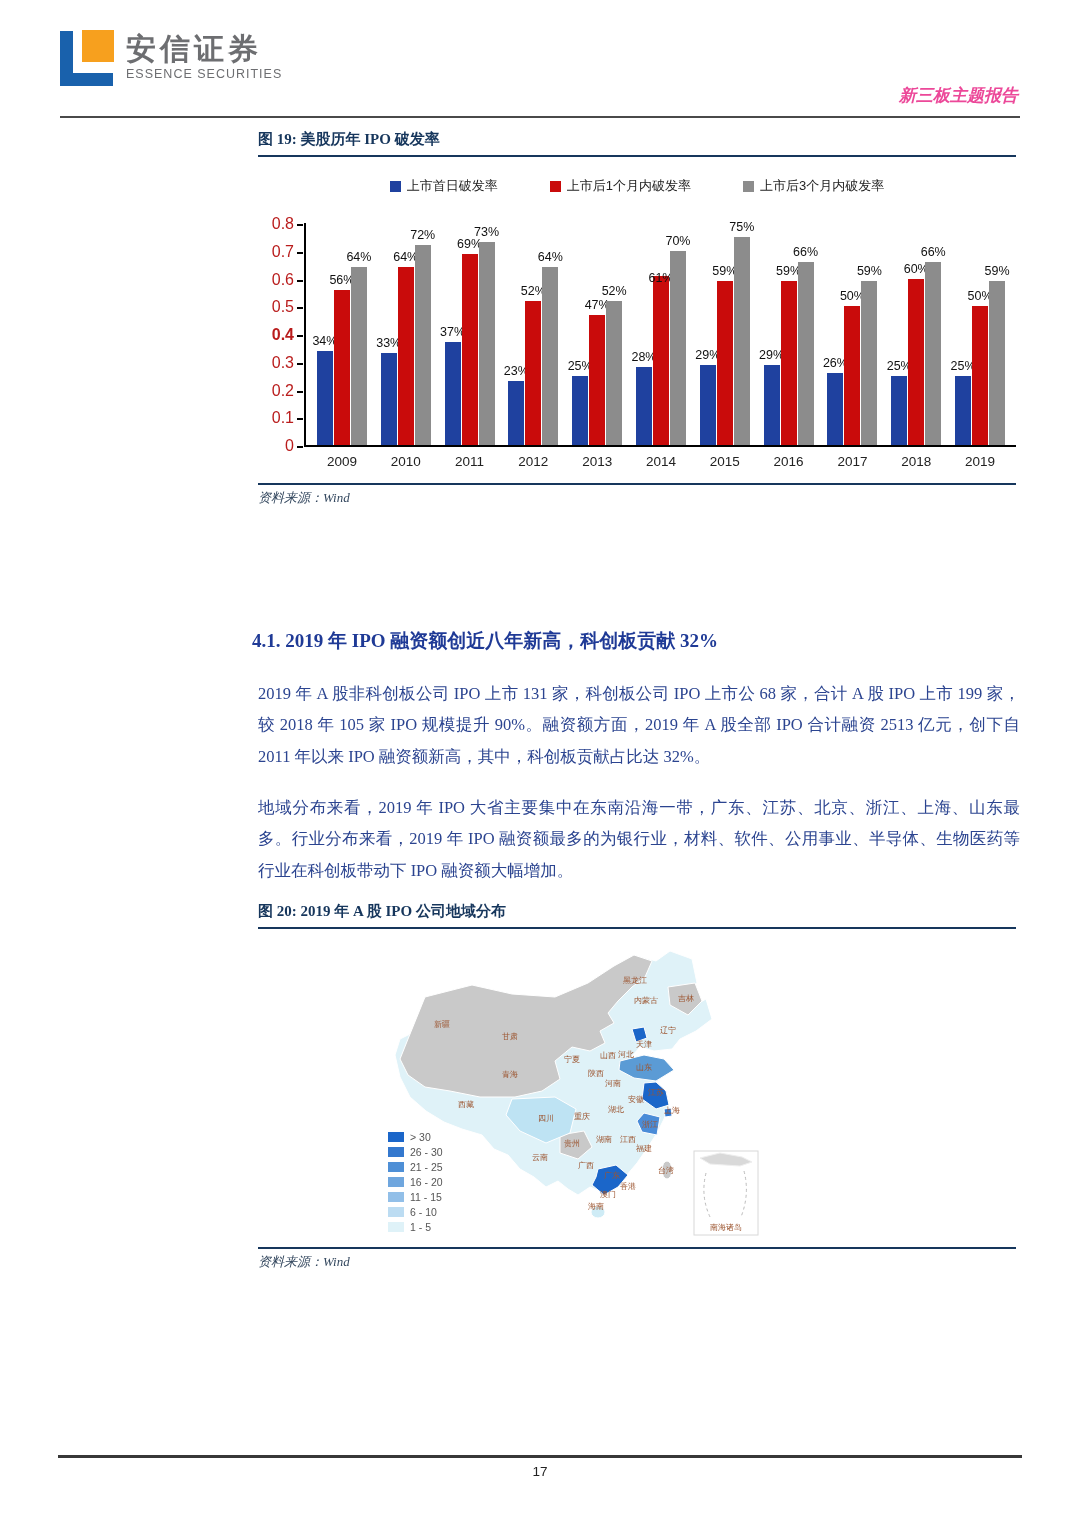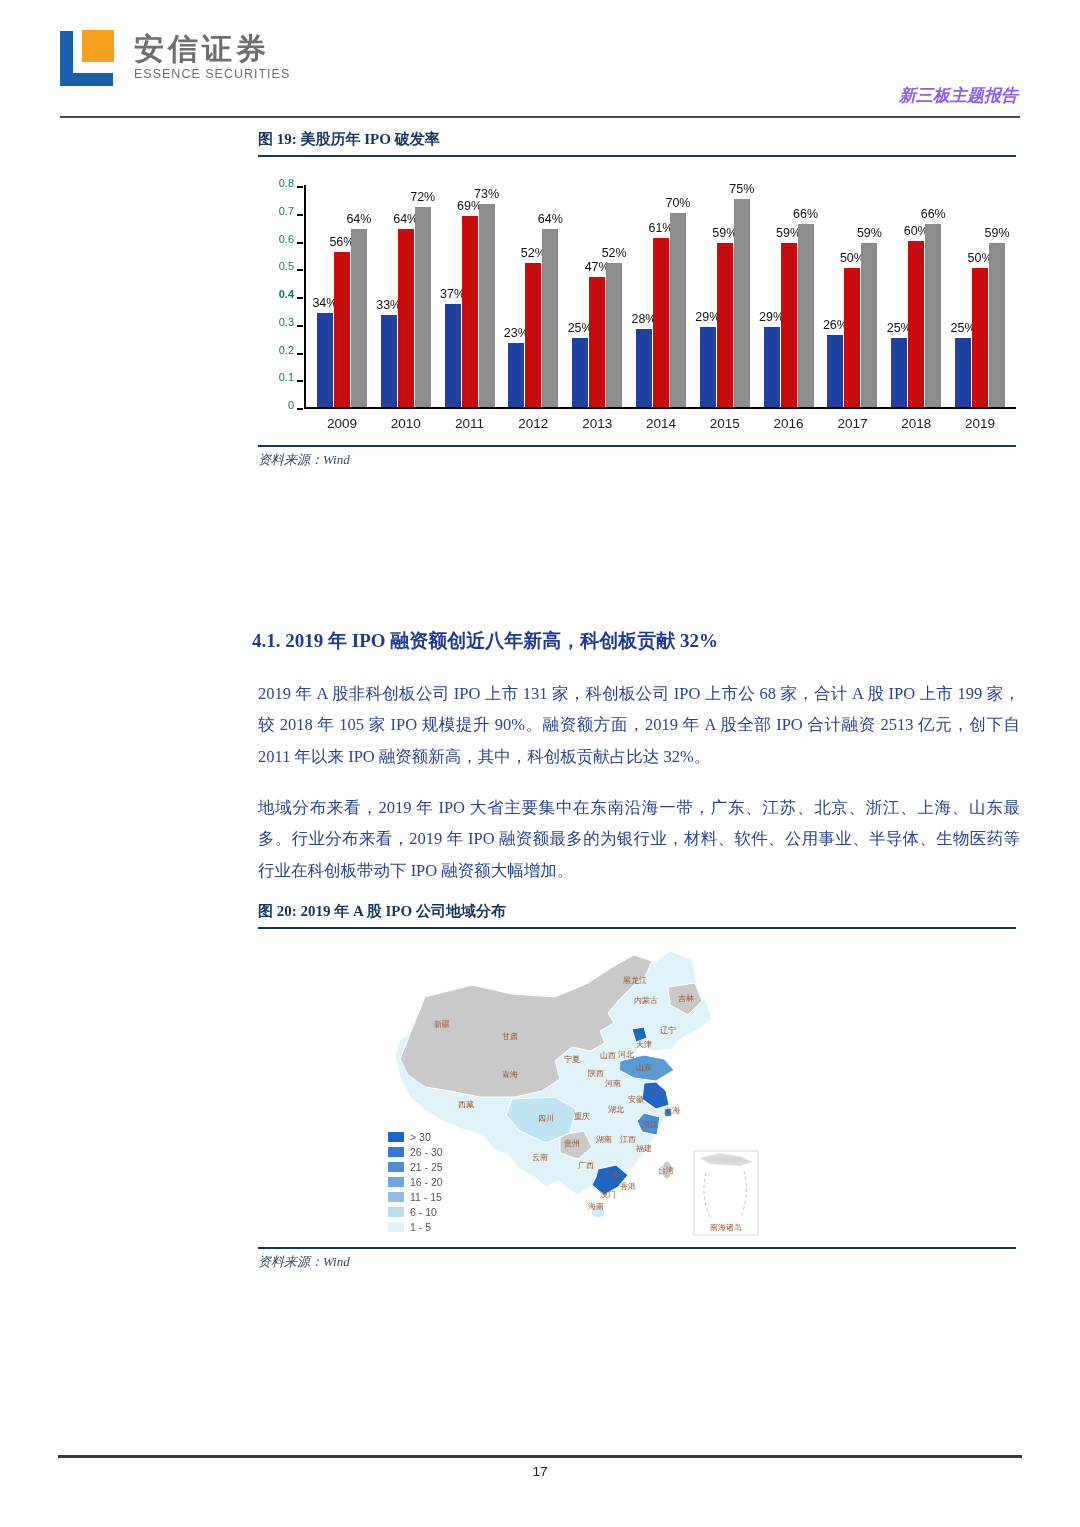--- a/index.html
+++ b/index.html
@@ -1,40 +1,40 @@
 <!DOCTYPE html>
 <html><head>
 <meta charset="utf-8">
 <style>
   html,body{margin:0;padding:0;background:#fff;}
   .page{position:relative;width:1080px;height:1527px;background:#fff;overflow:hidden;
         font-family:"Liberation Sans",sans-serif;}
   
-  .hdr-logo{position:absolute;left:60px;top:28px;display:flex;align-items:flex-start;gap:18px;}
+  .hdr-logo{position:absolute;left:60px;top:28px;display:flex;align-items:flex-start;gap:10px;}
   .logo-icon{position:relative;width:56px;height:58px;}
   .logo-orange{position:absolute;right:2px;top:2px;width:32px;height:32px;background:#F7A01E;}
   .logo-blue{position:absolute;left:0;bottom:0;width:40px;height:42px;border-left:13px solid #1961AC;border-bottom:13px solid #1961AC;}
   .brand-txt{display:flex;flex-direction:column;margin-top:4px;}
   .brand-cn{font-size:30px;font-weight:bold;color:#6D6E71;letter-spacing:4px;line-height:1.1;}
   .brand-en{font-size:12.5px;color:#6D6E71;letter-spacing:1px;margin-top:2px;}
   .hdr-right{position:absolute;right:62px;top:84px;font-family:"Liberation Serif",serif;
-             font-style:italic;font-weight:bold;font-size:17px;color:#8b5cf6;}
+             font-style:italic;font-weight:bold;font-size:17px;color:#ec4899;}
   .hdr-rule{position:absolute;left:60px;right:60px;top:116px;height:2px;background:#4A4A4A;}
   
   .fig{position:absolute;left:258px;width:758px;}
   .fig-title{font-size:15px;font-weight:bold;color:#16365C;padding-bottom:6px;
              border-bottom:2px solid #16365C;font-family:"Liberation Serif",serif;}
   .fig-sep{height:2px;background:#16365C;}
   .source{margin-top:4px;font-size:13px;color:#33475E;font-style:italic;font-family:"Liberation Serif",serif;}
   
   .chart-legend{display:flex;justify-content:center;gap:52px;margin-top:20px;font-size:13px;color:#222;}
   .chart-legend .li{display:flex;align-items:center;gap:6px;}
   .chart-legend .sw{width:11px;height:11px;display:inline-block;}
   .chart{display:flex;margin-top:28px;padding-left:6px;}
-  .y-axis{position:relative;width:40px;height:222px;font-size:11px;color:#0f766e;}
+  .y-axis{position:relative;width:40px;height:222px;font-size:16px;color:#b91c1c;}
   .ytick{position:absolute;right:10px;white-space:nowrap;}
   .ytick::after{content:"";position:absolute;right:-9px;top:9px;width:6px;height:2px;background:#000;}
   .plot{position:relative;flex:1;height:222px;border-left:2px solid #000;border-bottom:2px solid #000;
         display:flex;align-items:flex-end;justify-content:space-around;padding:0 4px;margin-bottom:36px;}
   .group{display:flex;align-items:flex-end;position:relative;height:100%;}
   .bar-wrap{position:relative;width:17px;display:flex;align-items:flex-end;justify-content:center;}
   .bar{width:16px;}
   .bar-label{position:absolute;left:50%;transform:translateX(-50%);font-size:12.5px;color:#111;white-space:nowrap;}
   .year{position:absolute;top:calc(100% + 9px);left:50%;transform:translateX(-50%);font-size:13.5px;color:#222;}
   
@@ -70,20 +70,34 @@
     <div class="brand-txt">
       <span class="brand-cn">安信证券</span>
       <span class="brand-en">ESSENCE SECURITIES</span>
     </div>
   </div>
   <div class="hdr-right">新三板主题报告</div>
   <div class="hdr-rule"></div>
 
   <div class="fig" style="top:130px;">
     <div class="fig-title">图 19: 美股历年 IPO 破发率</div>
+    <div class="chart-legend">
+        <div class="li">
+          <div class="sw" style="background: rgb(31, 65, 159);"></div>
+          <span>上市首日破发率</span>
+        </div>
+        <div class="li">
+          <div class="sw" style="background: rgb(201, 11, 11);"></div>
+          <span>上市后1个月内破发率</span>
+        </div>
+        <div class="li">
+          <div class="sw" style="background: rgb(140, 140, 140);"></div>
+          <span>上市后3个月内破发率</span>
+        </div>
+      </div>
     <div class="chart">
       <div class="y-axis">
           <div class="ytick" style="top: -8px;">0.8</div>
           <div class="ytick" style="top: 19.75px;">0.7</div>
           <div class="ytick" style="top: 47.5px;">0.6</div>
           <div class="ytick" style="top: 75.25px;">0.5</div>
           <div class="ytick" style="top: 103px; font-weight: bold;">0.4</div>
           <div class="ytick" style="top: 130.75px;">0.3</div>
           <div class="ytick" style="top: 158.5px;">0.2</div>
           <div class="ytick" style="top: 186.25px;">0.1</div>
@@ -164,21 +178,21 @@
               <div class="bar" style="height: 144px; background: rgb(140, 140, 140);"></div>
             </div>
             <div class="year">2013</div>
           </div>
           <div class="group">
             <div class="bar-wrap">
               <div class="bar-label" style="bottom: 81px;">28%</div>
               <div class="bar" style="height: 78px; background: rgb(31, 65, 159);"></div>
             </div>
             <div class="bar-wrap">
-              <div class="bar-label" style="bottom: 172px;">61%</div>
+              <div class="bar-label" style="bottom: 160px;">61%</div>
               <div class="bar" style="height: 169px; background: rgb(201, 11, 11);"></div>
             </div>
             <div class="bar-wrap">
               <div class="bar-label" style="bottom: 197px;">70%</div>
               <div class="bar" style="height: 194px; background: rgb(140, 140, 140);"></div>
             </div>
             <div class="year">2014</div>
           </div>
           <div class="group">
             <div class="bar-wrap">

